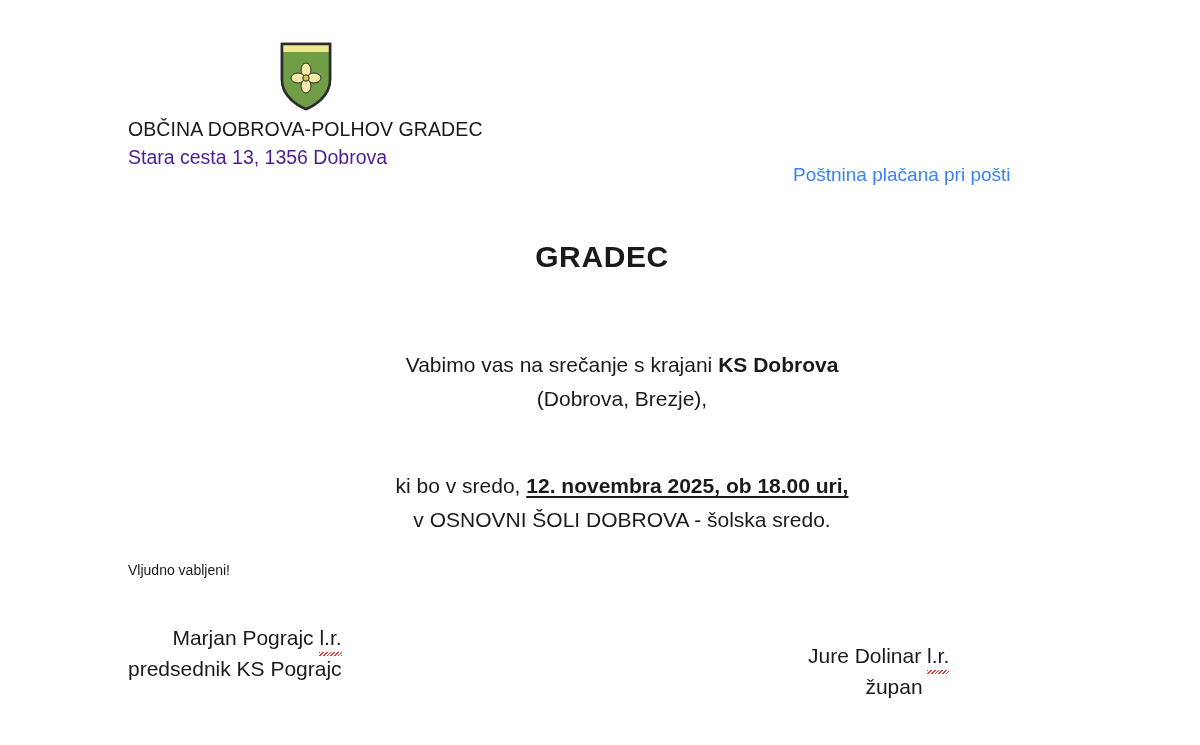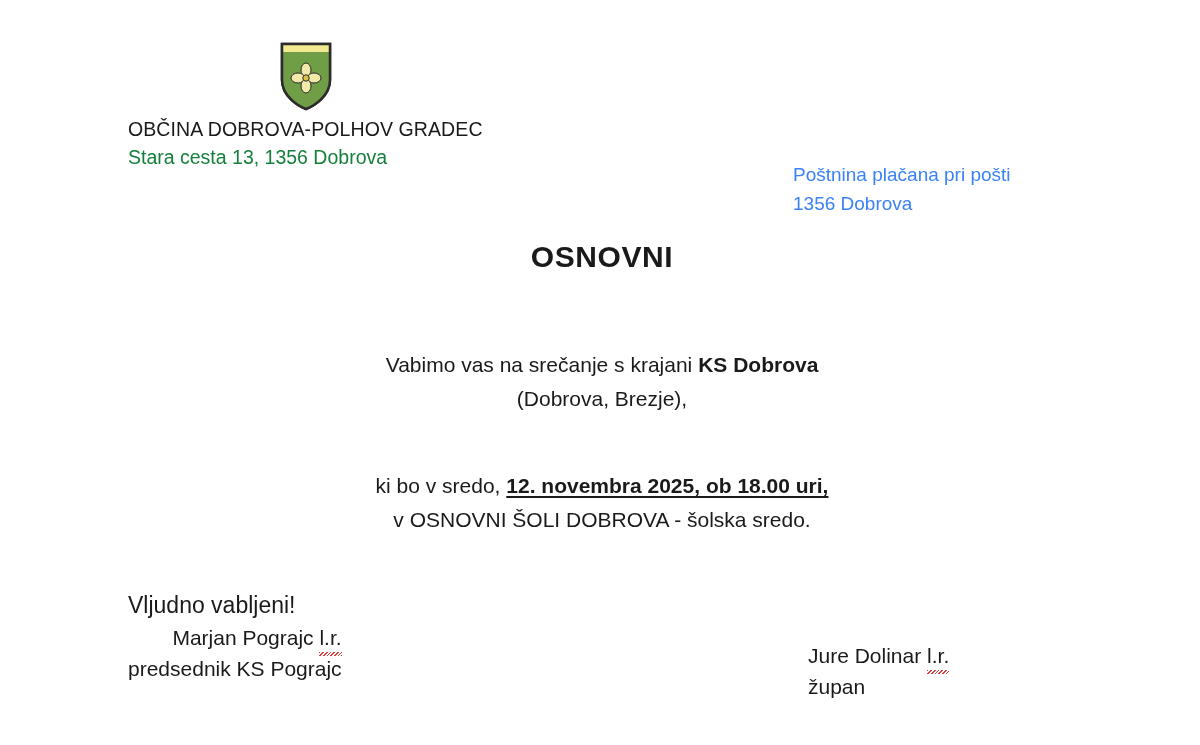--- a/index.html
+++ b/index.html
@@ -13,20 +13,21 @@
     font-family: "Liberation Sans", sans-serif;
     color: #1a1a1a;
     overflow: hidden;
     position: relative;
   }
 
   .page {
     position: relative;
     width: 996px;
     height: 745px;
+    padding-left: 20px;
   }
 
   
   .letterhead {
     position: absolute;
     left: 128px;
     top: 40px;
     width: 520px;
   }
   .crest-wrap {
@@ -39,21 +40,21 @@
   }
   .org-name {
     font-size: 19.5px;
     letter-spacing: 0.1px;
     color: #1a1a1a;
     margin-top: 6px;
     white-space: nowrap;
   }
   .org-address {
     font-size: 19.5px;
-    color: #15803d;
+    color: #4c1d95;
     margin-top: 5px;
     white-space: nowrap;
   }
 
   
   .postage {
     position: absolute;
     left: 793px;
     top: 160px;
     color: #3b82f6;
@@ -95,40 +96,40 @@
   .bold-underline {
     font-weight: bold;
     text-decoration: underline;
     text-underline-offset: 3px;
   }
 
   
   .closing {
     position: absolute;
     left: 128px;
-    top: 592px;
-    font-size: 23px;
+    top: 562px;
+    font-size: 14px;
   }
 
   
   .signatures {
     position: absolute;
     left: 0;
     top: 622px;
     width: 1200px;
     height: 80px;
   }
   .sig {
     position: absolute;
     font-size: 21px;
     line-height: 1.48;
   }
   .sig-left { left: 128px; top: 0; text-align: right; }
   .sig-right { left: 808px; top: 0; text-align: left; margin-top: 18px; }
-  .sig-right .sig-role { text-align: left; width: 172px; }
+  .sig-right .sig-role { text-align: center; width: 172px; }
 
   .sig-name { white-space: nowrap; }
   .sig-role { white-space: nowrap; }
 
   
   .squiggle {
     position: relative;
     display: inline-block;
   }
   .squiggle::after {
@@ -165,24 +166,23 @@
         </g>
         <circle cx="28" cy="38" r="3.2" fill="#d9c24a" stroke="#2b2b2b" stroke-width="1"></circle>
       </svg>
     </div>
     <div class="org-name">OBČINA DOBROVA-POLHOV GRADEC</div>
     <div class="org-address">Stara cesta 13, 1356 Dobrova</div>
   </div>
 
   <div class="postage">
     <div>Poštnina plačana pri pošti</div>
-    <div>1356 Dobrova</div>
-  </div>
-
-  <div class="doc-title">OSNOVNI</div>
+  </div>
+
+  <div class="doc-title">GRADEC</div>
 
   <div class="body-block block-1">
     <div>
       <span>Vabimo vas na srečanje s krajani </span><span class="bold">KS Dobrova</span>
     </div>
     <div>(Dobrova, Brezje),</div>
   </div>
 
   <div class="body-block block-2">
     <div>

